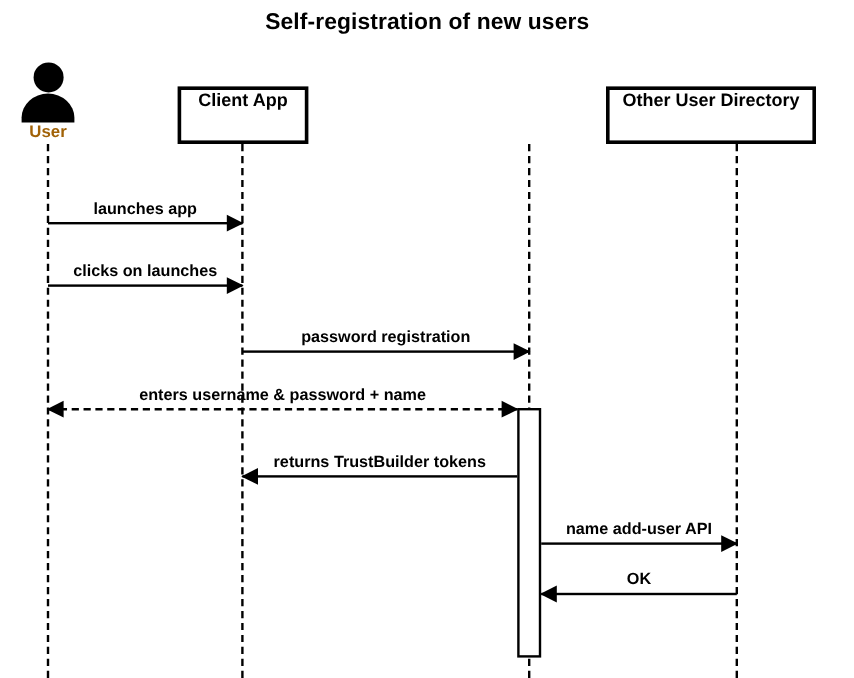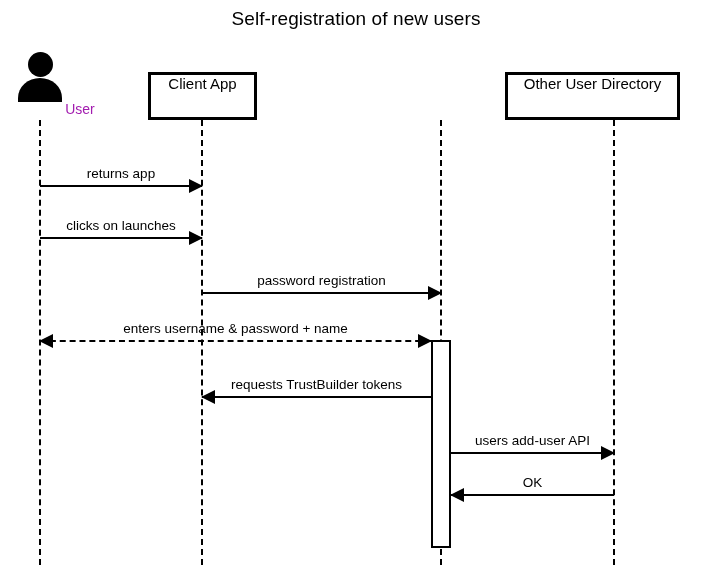--- a/index.html
+++ b/index.html
@@ -11,20 +11,21 @@
   body {
     font-family: "Liberation Sans", sans-serif;
     color: #000000;
   }
   #diagram-root {
     position: relative;
     width: 712px;
     height: 565px;
     background: #ffffff;
     overflow: hidden;
+    font-weight: bold;
   }
   .diagram-title {
     position: absolute;
     left: 0;
     top: 8px;
     width: 712px;
     text-align: center;
     font-size: 19px;
     color: #000000;
     letter-spacing: 0.1px;
@@ -58,22 +59,21 @@
     height: 24px;
     background: #000000;
     border-top-left-radius: 22px 20px;
     border-top-right-radius: 22px 20px;
   }
   .actor-label {
     position: absolute;
     width: 80px;
     text-align: center;
     font-size: 14px;
-    color: #a21caf;
-    padding-left: 40px;
+    color: #a16207;
   }
   
   .lifeline {
     position: absolute;
     width: 0;
     border-left: 2px dashed #000000;
   }
   
   .activation {
     position: absolute;
@@ -151,21 +151,21 @@
   <div class="lifeline" style="left:39px; top:120px; height:445px;"></div>
   <div class="lifeline" style="left:201px; top:120px; height:445px;"></div>
   <div class="lifeline" style="left:440px; top:120px; height:445px;"></div>
   <div class="lifeline" style="left:613px; top:120px; height:445px;"></div>
 
   <div class="activation" style="left:431px; top:340px; width:20px; height:208px;"></div>
 
   <div class="message" style="left:40px; top:185px; width:162px;">
     <div class="line"></div>
     <div class="arrowhead right"></div>
-    <div class="label">returns app</div>
+    <div class="label">launches app</div>
   </div>
 
   <div class="message" style="left:40px; top:237px; width:162px;">
     <div class="line"></div>
     <div class="arrowhead right"></div>
     <div class="label">clicks on launches</div>
   </div>
 
   <div class="message" style="left:202px; top:292px; width:239px;">
     <div class="line"></div>
@@ -176,27 +176,27 @@
   <div class="message dashed" style="left:40px; top:340px; width:391px;">
     <div class="line"></div>
     <div class="arrowhead left"></div>
     <div class="arrowhead right"></div>
     <div class="label">enters username &amp; password + name</div>
   </div>
 
   <div class="message" style="left:202px; top:396px; width:229px;">
     <div class="line"></div>
     <div class="arrowhead left"></div>
-    <div class="label">requests TrustBuilder tokens</div>
+    <div class="label">returns TrustBuilder tokens</div>
   </div>
 
   <div class="message" style="left:451px; top:452px; width:163px;">
     <div class="line"></div>
     <div class="arrowhead right"></div>
-    <div class="label">users add-user API</div>
+    <div class="label">name add-user API</div>
   </div>
 
   <div class="message" style="left:451px; top:494px; width:163px;">
     <div class="line"></div>
     <div class="arrowhead left"></div>
     <div class="label">OK</div>
   </div>
 
 </div>
 

